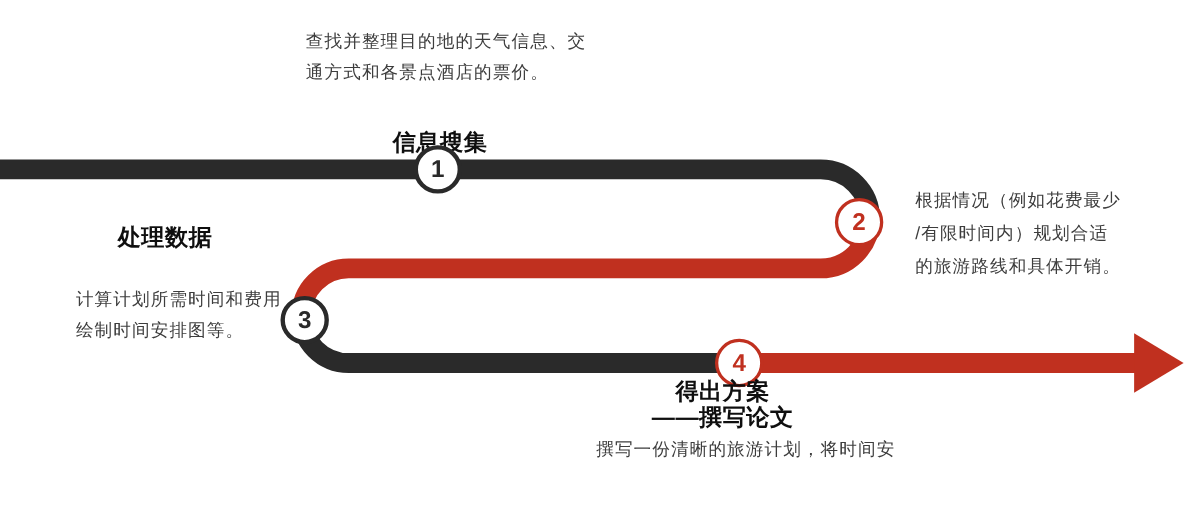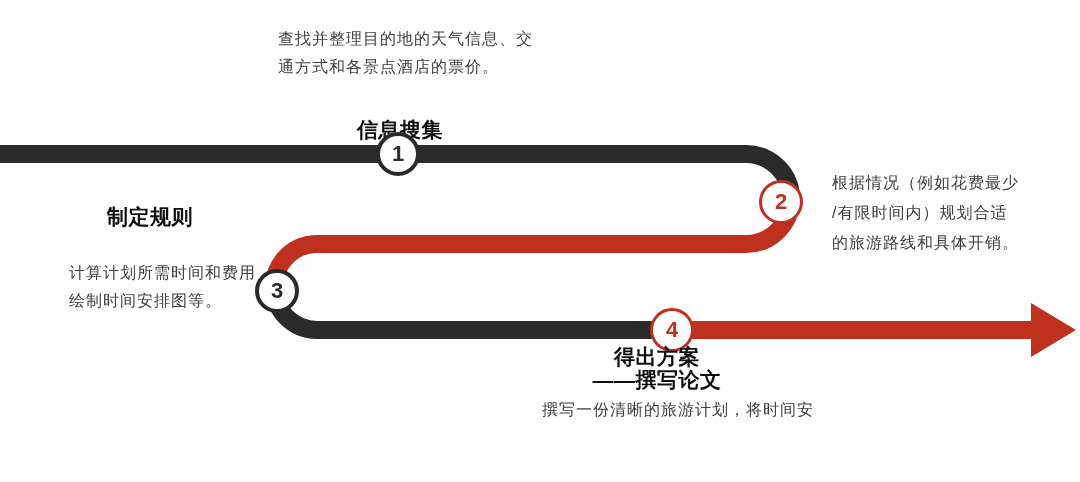--- a/index.html
+++ b/index.html
@@ -102,21 +102,21 @@
   </div>
 
   <div class="step-desc d2">根据情况（例如花费最少
 /有限时间内）规划合适
 的旅游路线和具体开销。</div>
   <div class="node red n2">
     <span class="num">2</span>
   </div>
 
   <div class="step-title t3">
-    <div>制定规则</div>
+    <div>处理数据</div>
   </div>
   <div class="step-desc d3">计算计划所需时间和费用，
 绘制时间安排图等。</div>
   <div class="node black n3">
     <span class="num">3</span>
   </div>
 
   <div class="node red n4">
     <span class="num">4</span>
   </div>

